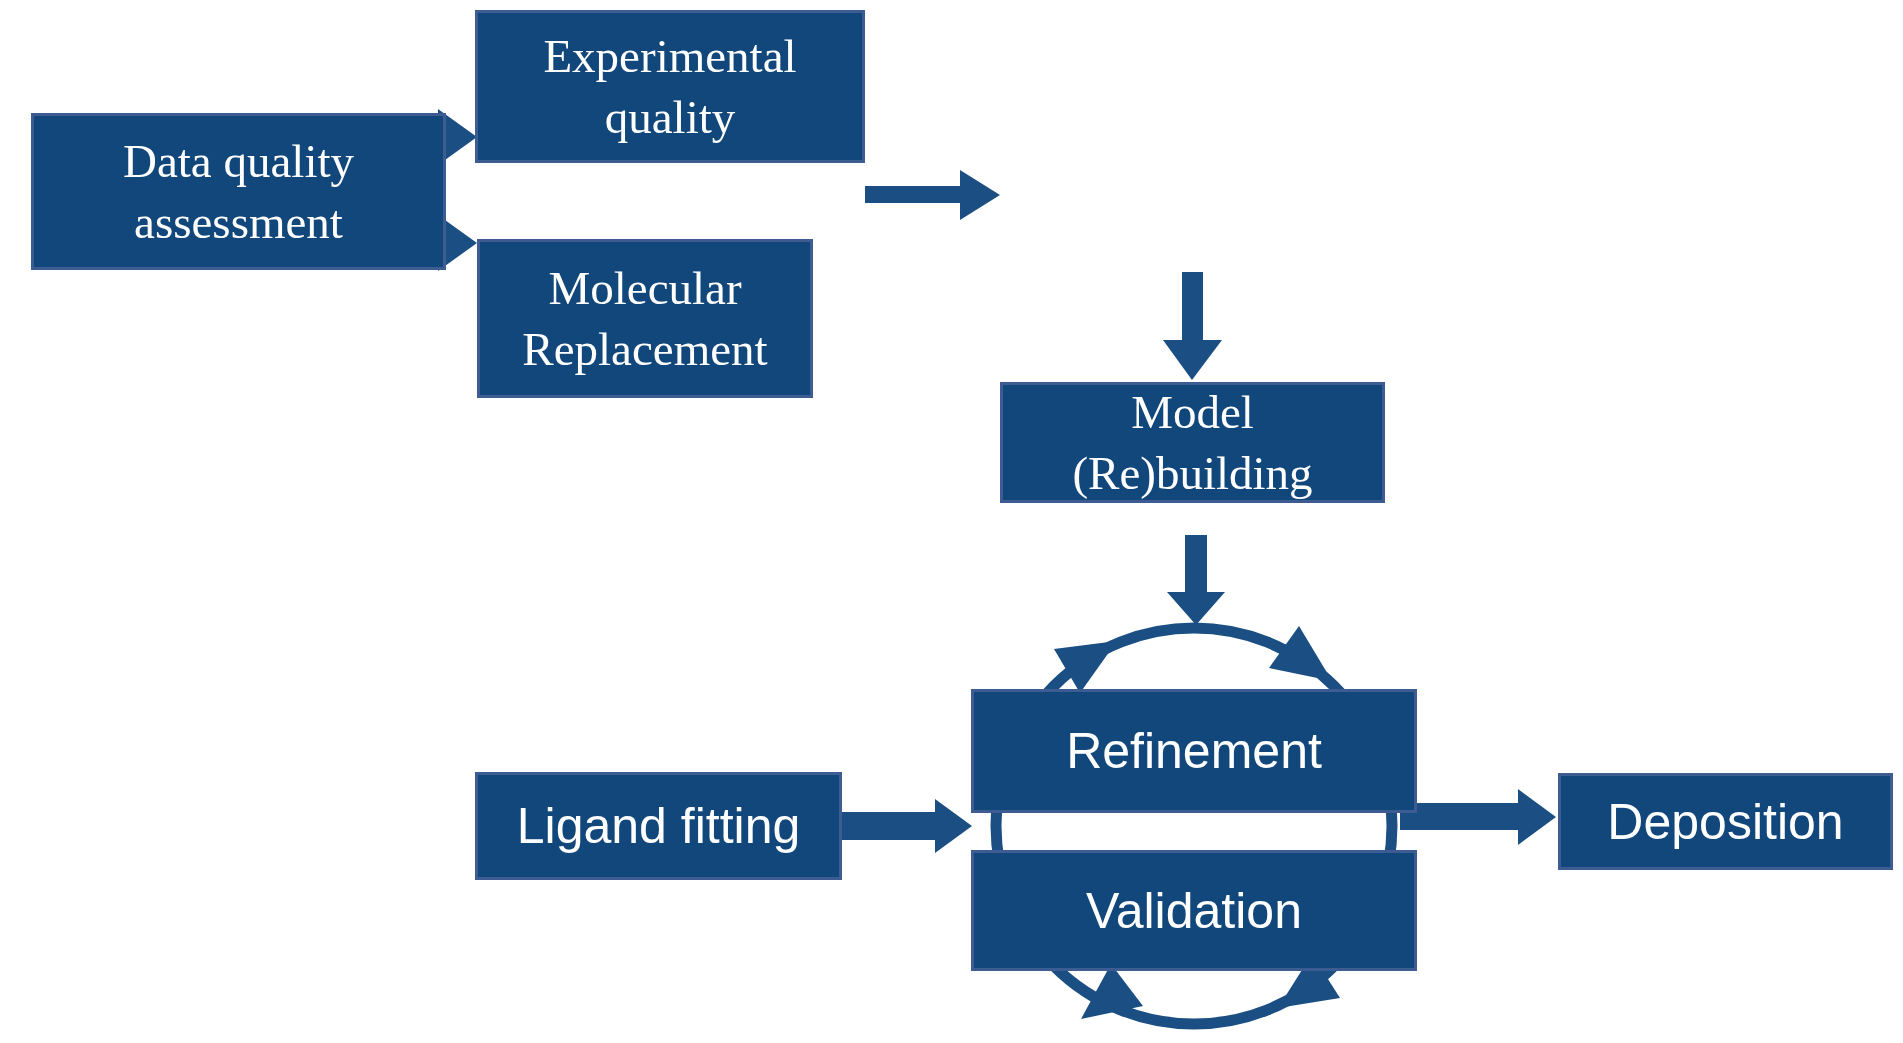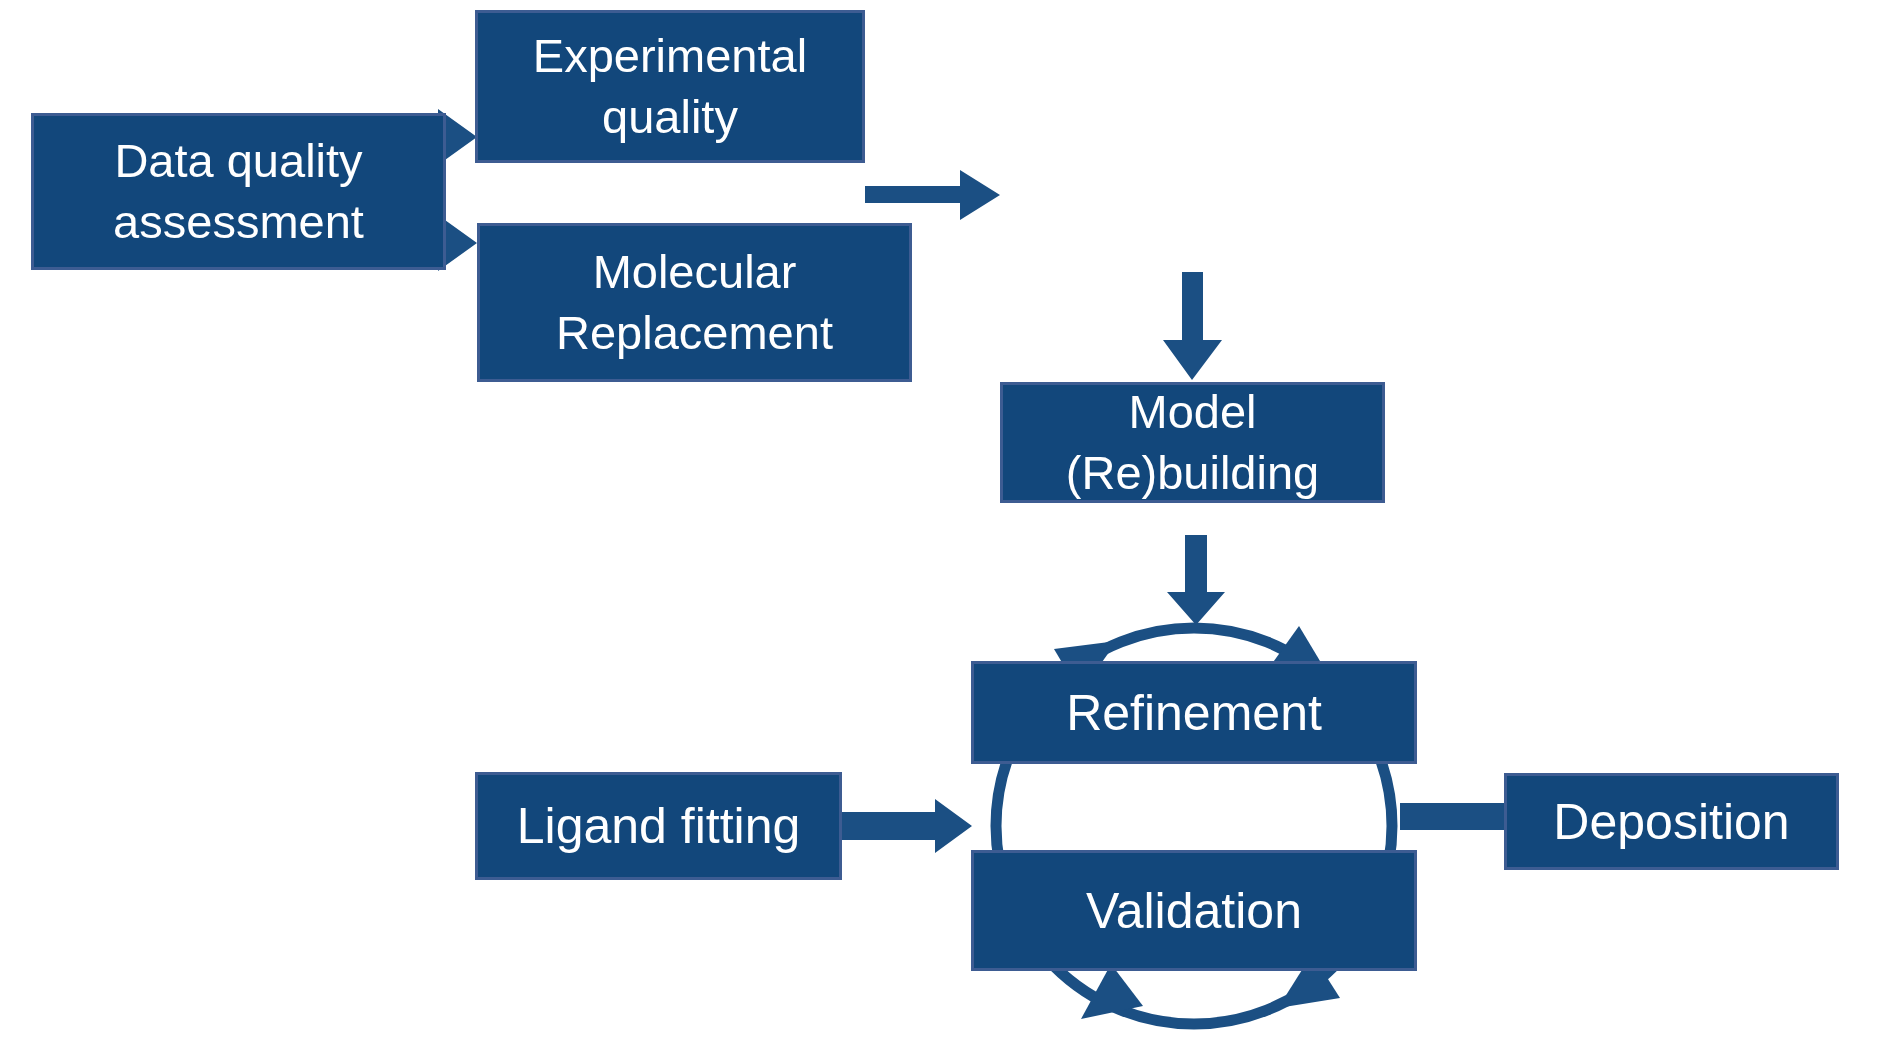--- a/index.html
+++ b/index.html
@@ -11,21 +11,21 @@
     font-family:"Liberation Sans",sans-serif;
   }
   #shapes{position:absolute;left:0;top:0;z-index:0;}
   .box{
     position:absolute;z-index:1;box-sizing:border-box;
     background:#12477B;border:3px solid #3D5C92;
     color:#ffffff;
     display:flex;flex-direction:column;align-items:center;justify-content:center;
     text-align:center;
   }
-  .box.two{font-size:47px;line-height:1.28;}
+  .box.two{font-size:47px;line-height:1.28;font-family:Liberation Serif, serif;}
   .box.one{font-size:50px;line-height:1.2;}
   .ln{display:block;white-space:nowrap;}
 </style>
 </head>
 <body>
 
 <div id="canvas">
 
   <svg id="shapes" width="1903" height="1043" viewBox="0 0 1903 1043">
 
@@ -47,40 +47,40 @@
   <div class="box two" style="left:31px;top:113px;width:415px;height:157px">
     <span class="ln">Data quality</span>
     <span class="ln">assessment</span>
   </div>
 
   <div class="box two" style="left:475px;top:10px;width:390px;height:153px">
     <span class="ln">Experimental</span>
     <span class="ln">quality</span>
   </div>
 
-  <div class="box two" style="left:477px;top:223px;width:435px;height:159px">
+  <div class="box two" style="left:477px;top:239px;width:336px;height:159px">
     <span class="ln">Molecular</span>
     <span class="ln">Replacement</span>
   </div>
 
 
   <div class="box two" style="left:1000px;top:382px;width:385px;height:121px">
     <span class="ln">Model</span>
     <span class="ln">(Re)building</span>
   </div>
 
-  <div class="box one" style="left:971px;top:661px;width:446px;height:103px">
+  <div class="box one" style="left:971px;top:689px;width:446px;height:124px">
     <span class="ln">Refinement</span>
   </div>
 
   <div class="box one" style="left:971px;top:850px;width:446px;height:121px">
     <span class="ln">Validation</span>
   </div>
 
   <div class="box one" style="left:475px;top:772px;width:367px;height:108px">
     <span class="ln">Ligand fitting</span>
   </div>
 
-  <div class="box one" style="left:1504px;top:773px;width:335px;height:97px">
+  <div class="box one" style="left:1558px;top:773px;width:335px;height:97px">
     <span class="ln">Deposition</span>
   </div>
 
 </div>
 
 </body></html>

